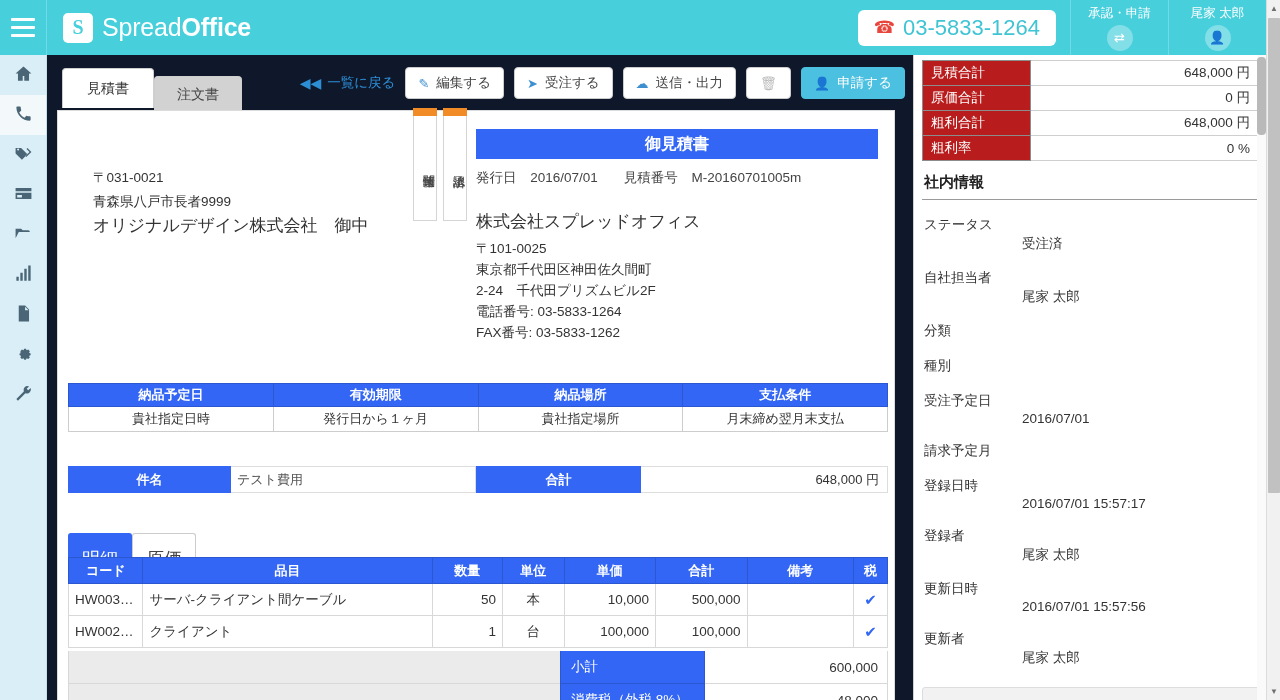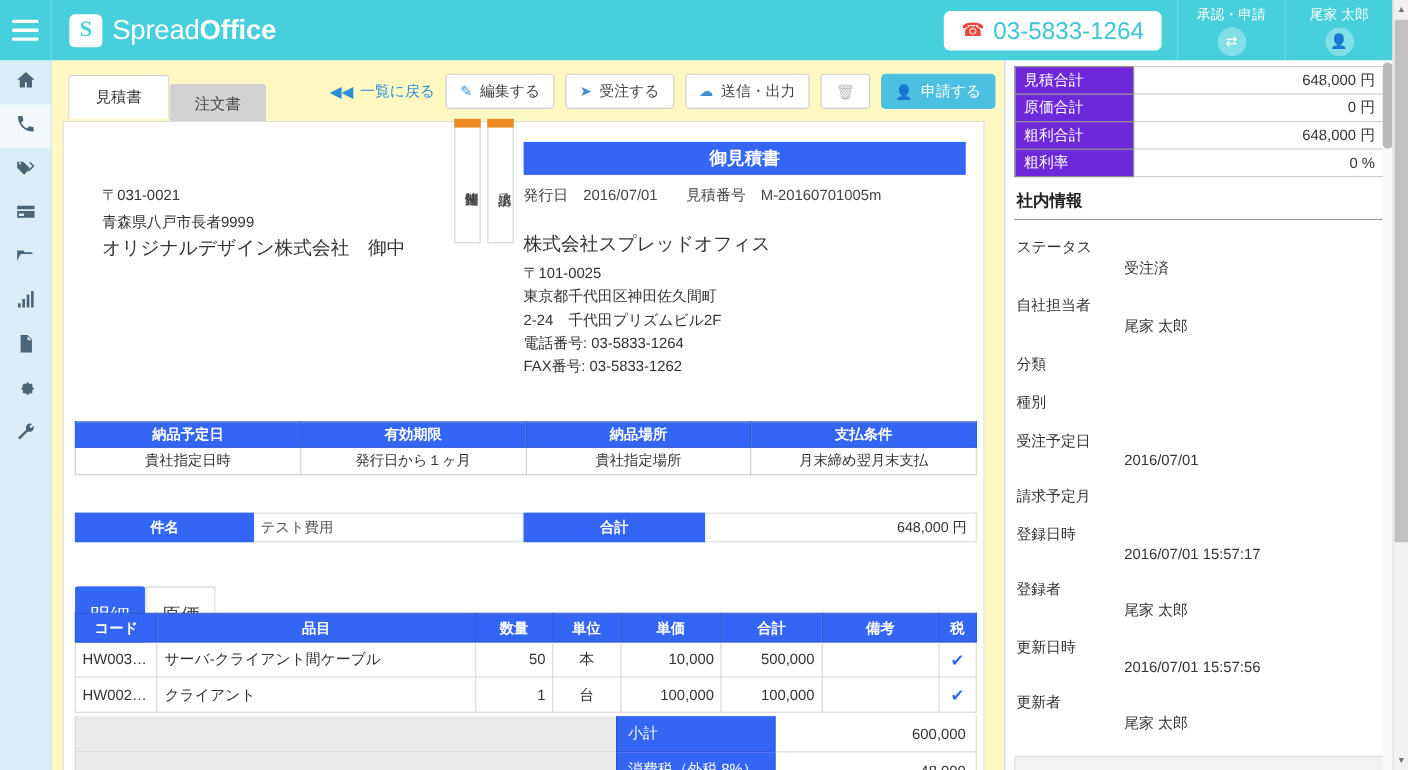--- a/index.html
+++ b/index.html
@@ -70,21 +70,21 @@
     position: absolute; left: 47px; top: 163px; width: 24px; height: 104px;
     background: #67b9d4; color: #fff; font-size: 11px; line-height: 13px;
     writing-mode: vertical-rl; text-align: center; padding-top: 6px;
     letter-spacing: 1px; cursor: pointer;
     clip-path: polygon(0 0, 100% 6px, 100% calc(100% - 6px), 0 100%);
   }
 
   
   .main {
     position: absolute; top: 55px; left: 47px; width: 866px; height: 645px;
-    background: #fef9c3; overflow: hidden;
+    background: #0f172a; overflow: hidden;
   }
   .doc-tabs { position: absolute; top: 13px; left: 15px; display: flex; align-items: flex-end; }
   .doc-tab {
     font-size: 14px; padding: 9px 22px 8px; border: 1px solid #cfcfcf; border-bottom: none;
     border-radius: 4px 4px 0 0; background: #d2d2d2; color:#444; cursor: pointer;
     position: relative; top: 4px;
   }
   .doc-tab.active { background: #fff; color:#333; top: 0; padding: 11px 24px 10px; }
 
   .toolbar { position: absolute; top: 12px; left: 250px; right: 8px; display:flex; align-items:center; justify-content:flex-end; gap:10px; }
@@ -156,21 +156,21 @@
   .tot-row .k { width:145px; background:#3366f5; color:#fff; font-size:13.5px; display:flex; align-items:center; padding-left:10px; border:1px solid #2b57d0; border-top:none;}
   .tot-row .v { width:183px; border:1px solid #d8d8d8; border-top:none; border-left:none; font-size:13.5px; display:flex; align-items:center; justify-content:flex-end; padding-right:9px; }
 
   
   .right {
     position:absolute; top:55px; left:913px; width:353px; height:645px;
     background:#fff; border-left:1px solid #d0d0d0; overflow:hidden; padding: 5px 8px 0 8px;
   }
   .sum { border-collapse:collapse; width:338px; }
   .sum td { height:25px; font-size:13.5px; }
-  .sum td.k { width:108px; background:#6d28d9; color:#fff; padding-left:8px; border:1px solid #8c8c8c; }
+  .sum td.k { width:108px; background:#b91c1c; color:#fff; padding-left:8px; border:1px solid #8c8c8c; }
   .sum td.v { text-align:right; padding-right:9px; border:1px solid #cfcfcf; color:#333; }
   .sec-title { font-size:15px; font-weight:bold; color:#222; padding:12px 2px 7px; border-bottom:1px solid #9a9a9a; width:338px; }
   .kv { display:flex; padding:16px 2px 0 2px; font-size:13.5px; }
   .kv .k { width:98px; color:#333; }
   .kv .v { color:#333;margin-top:19px; }
   .note-box { margin-top:20px; width:338px; height:30px; background:#f2f2f2; border:1px solid #ddd; border-radius:3px; }
 
   
   .vscroll { position:absolute; top:0; right:0; width:14px; height:700px; background:#f1f1f1; border-left:1px solid #dcdcdc; }
   .vscroll .thumb { position:absolute; top:18px; left:1px; width:12px; height:475px; background:#c1c1c1; border-radius:1px; }

